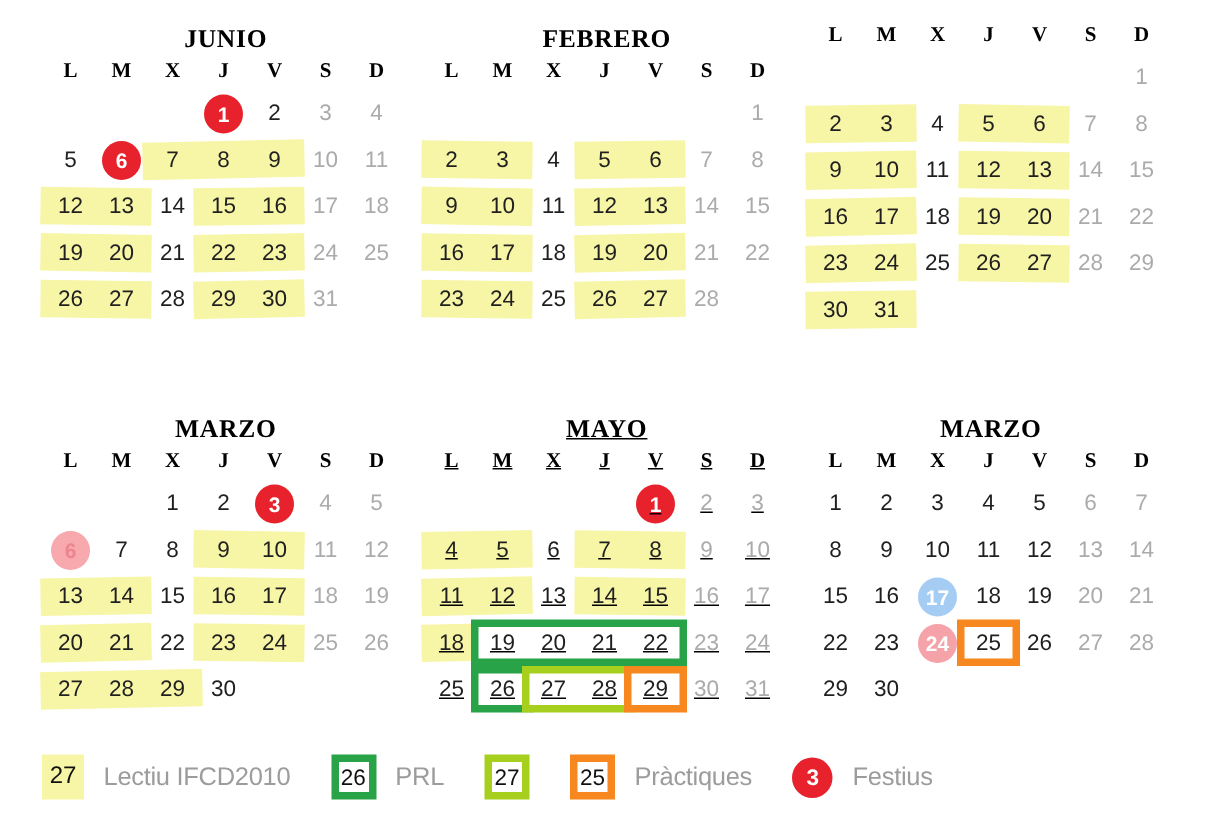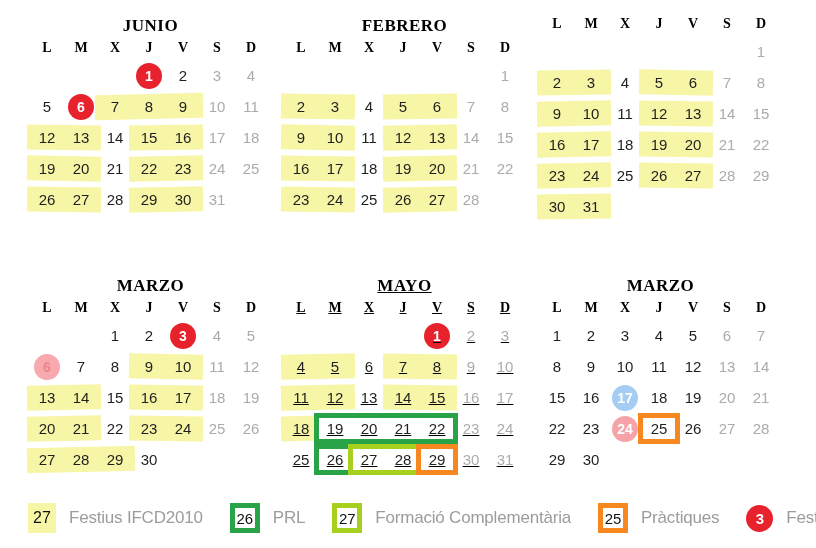--- a/index.html
+++ b/index.html
@@ -469,33 +469,32 @@
         </div>
       </div>
     </div>
   </div>
 
 <div class="legend">
   <div class="lg-item">
     <span class="sw sw-y">
         <span>27</span>
       </span>
-    <span class="lg-label">Festius IFCD2010</span>
+    <span class="lg-label">Lectiu IFCD2010</span>
   </div>
   <div class="lg-item">
     <span class="sw sw-box sw-prl">
         <span>26</span>
       </span>
     <span class="lg-label">PRL</span>
   </div>
   <div class="lg-item">
     <span class="sw sw-box sw-fc">
         <span>27</span>
       </span>
-    <span class="lg-label">Formació Complementària</span>
   </div>
   <div class="lg-item">
     <span class="sw sw-box sw-pr">
         <span>25</span>
       </span>
     <span class="lg-label">Pràctiques</span>
   </div>
   <div class="lg-item">
     <span class="sw sw-f">
         <span>3</span>

